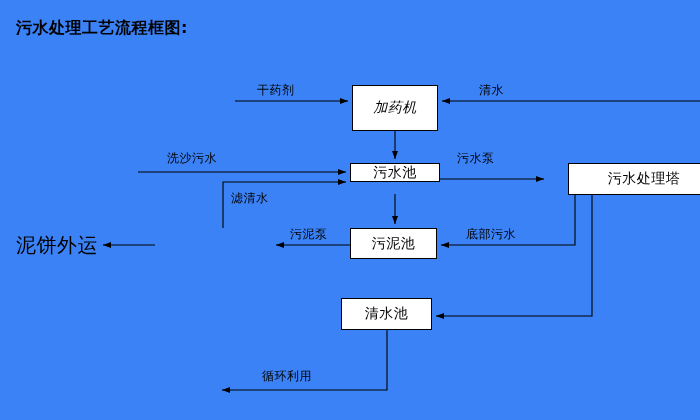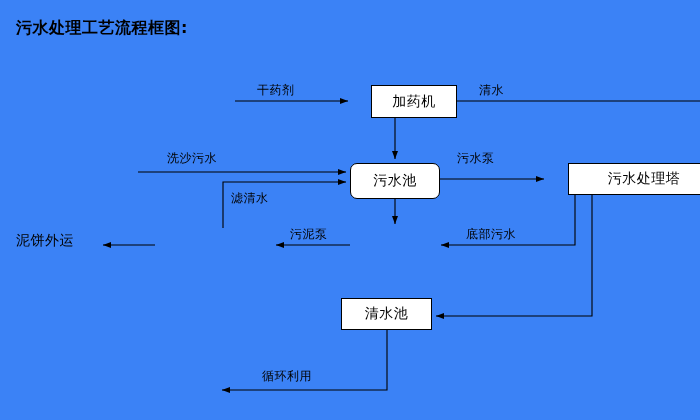--- a/index.html
+++ b/index.html
@@ -47,21 +47,21 @@
   }
   .edge-label {
     position: absolute;
     font-size: 12px;
     color: #000000;
     white-space: nowrap;
     letter-spacing: 0.5px;
   }
   .endpoint-label {
     position: absolute;
-    font-size: 14px;
+    font-size: 20px;
     color: #000000;
     white-space: nowrap;
     letter-spacing: 0.5px;
   }
 </style>
 </head>
 <body>
 
 <div id="canvas">
 
@@ -94,33 +94,36 @@
       <path d="M592,195 L592,316 L436,316" marker-end="url(#ah)"></path>
 
       <path d="M350,245 L276,245" marker-end="url(#ah)"></path>
 
       <path d="M155,245 L103,245" marker-end="url(#ah)"></path>
 
       <path d="M387,330 L387,390 L222,390" marker-end="url(#ah)"></path>
     </g>
   </svg>
 
-  <div class="node" style="left:371px; top:85px; width:86px; height:33px;">
+  <div class="node" style="left:352px; top:85px; width:86px; height:46px;font-style:italic;">
     <span>加药机</span>
   </div>
 
-  <div class="node" style="left:350px; top:163px; width:90px; height:36px;border-radius:7px;">
+  <div class="node" style="left:350px; top:163px; width:90px; height:19px;">
     <span>污水池</span>
   </div>
 
   <div class="node" style="left:568px; top:163px; width:152px; height:32px;">
     <span>污水处理塔</span>
   </div>
 
 
+  <div class="node" style="left:350px; top:228px; width:87px; height:31px;">
+    <span>污泥池</span>
+  </div>
 
   <div class="node" style="left:341px; top:298px; width:91px; height:32px;">
     <span>清水池</span>
   </div>
 
   <div class="edge-label" style="left:257px; top:82px;">干药剂</div>
 
   <div class="edge-label" style="left:479px; top:82px;">清水</div>
 
   <div class="edge-label" style="left:167px; top:150px;">洗沙污水</div>

